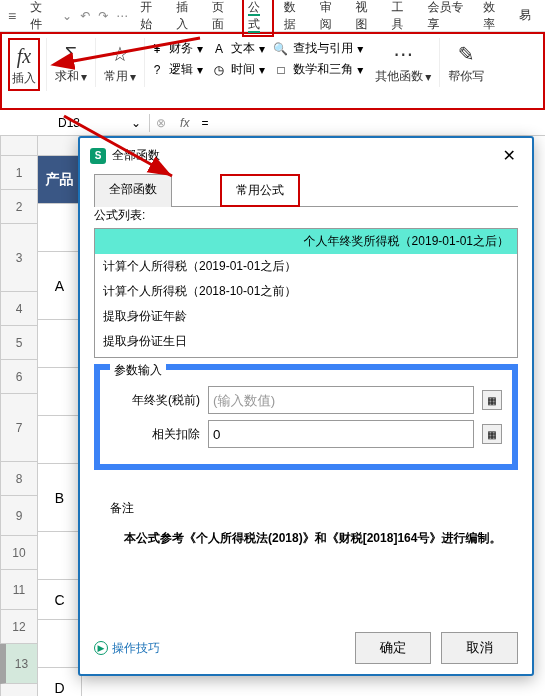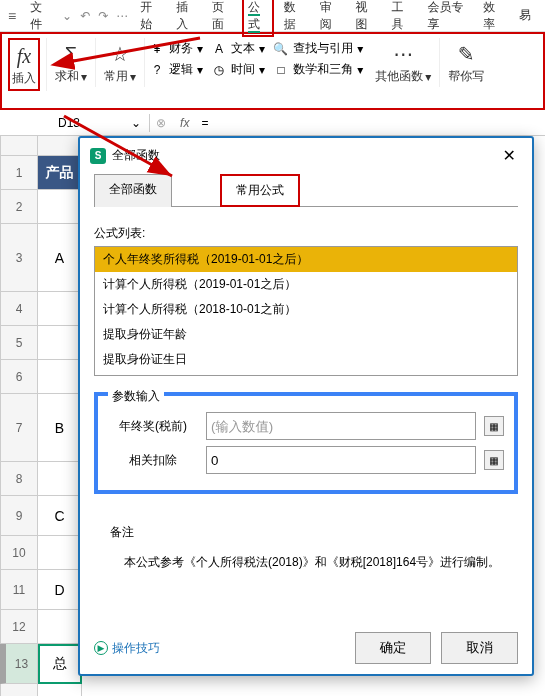--- a/index.html
+++ b/index.html
@@ -26,47 +26,47 @@
     .cell-ref { width: 100px; padding: 2px 8px; border-right: 1px solid #ccc; display: flex; align-items: center; justify-content: space-between; margin-left: 50px; }
     .fx-label { padding: 0 8px; color: #666; font-style: italic; }
     .fx-eq { padding: 0 4px; }
     .fb-icon { color: #aaa; margin: 0 6px; }
     
     .sheet { display: flex; }
     .row-headers { display: flex; flex-direction: column; width: 38px; }
     .row-h { height: 34px; border: 1px solid #ccc; border-top: none; display: flex; align-items: center; justify-content: center; background: #f5f5f5; color: #666; }
     .row-h.sel { background: #d4e8dc; border-left: 6px solid #a3a3a3; }
     .col-a { width: 44px; display: flex; flex-direction: column; }
-    .cell { height: 34px; border-right: 1px solid #ccc; border-bottom: 1px solid #ccc; display: flex; align-items: center; justify-content: center; font-size: 14px; }
+    .cell { height: 48px; border-right: 1px solid #ccc; border-bottom: 1px solid #ccc; display: flex; align-items: center; justify-content: center; font-size: 14px; }
     .cell.header { background: #3a5785; color: #fff; font-weight: bold; }
     .cell.tall { height: 68px; }
     .cell.sel { border: 2px solid #0a9b6e; }
     
     .dialog { position: absolute; left: 78px; top: 136px; width: 456px; height: 540px; background: #fff; border: 2px solid #1b72b8; border-radius: 3px; box-shadow: 0 4px 16px rgba(0,0,0,0.3); display: flex; flex-direction: column; }
     .dlg-title { display: flex; align-items: center; padding: 6px 10px; gap: 6px; }
     .dlg-logo { width: 16px; height: 16px; background: #0a9b6e; border-radius: 3px; color: #fff; display: flex; align-items: center; justify-content: center; font-size: 10px; font-weight: bold; }
     .dlg-close { margin-left: auto; font-size: 16px; cursor: pointer; padding: 2px 6px; }
     .dlg-tabs { display: flex; padding: 0 14px; gap: 48px; }
     .dlg-tab { padding: 6px 14px; border: 1px solid #999; border-bottom: none; background: #f0f0f0; cursor: pointer; position: relative; top: 1px; }
     .dlg-tab.active { background: #fff; border: 2px solid #c00; z-index: 2; }
-    .dlg-body { flex: 1; border-top: 1px solid #999; margin: 0 14px; padding: 18px 0; display: flex; flex-direction: column; }
+    .dlg-body { flex: 1; border-top: 1px solid #999; margin: 0 14px; padding: 0 0; display: flex; flex-direction: column; }
     .list-label { margin-bottom: 4px; }
     .func-list { border: 1px solid #999; height: 130px; overflow-y: scroll; }
     .func-item { padding: 4px 8px; cursor: pointer; }
-    .func-item.sel { background: #eab308; }
-    .param-box { border: 4px solid #3b82f6; margin-top: 16px; padding: 10px; position: relative; }
+    .func-item.sel { background: #5eead4; text-align: right; }
+    .param-box { border: 6px solid #3b82f6; margin-top: 6px; padding: 10px; position: relative; }
     .param-legend { position: absolute; top: -8px; left: 10px; background: #fff; padding: 0 4px; }
     .param-row { display: flex; align-items: center; margin: 6px 0; gap: 8px; }
-    .param-lbl { width: 90px; text-align: center; }
+    .param-lbl { width: 90px; text-align: right; }
     .param-input { flex: 1; border: 1px solid #999; padding: 2px 4px; height: 28px; }
     .param-input::placeholder { color: #999; }
     .param-btn { width: 20px; height: 20px; border: 1px solid #999; background: #f0f0f0; cursor: pointer; font-size: 10px; }
     .remark { margin-top: 30px; padding: 0 16px; }
     .remark-title { margin-bottom: 12px; }
-    .remark-body { padding-left: 14px; line-height: 1.6; }
+    .remark-body { padding-left: 14px; line-height: 1.6; font-weight: bold; }
     .dlg-footer { display: flex; align-items: center; padding: 10px 14px; gap: 10px; }
     .tips { color: #1b72b8; cursor: pointer; display: flex; align-items: center; gap: 4px; }
     .tips-icon { width: 14px; height: 14px; border: 1.5px solid #0a9b6e; border-radius: 50%; display: flex; align-items: center; justify-content: center; color: #0a9b6e; font-size: 9px; }
     .spacer { flex: 1; }
     .dlg-btn { padding: 6px 24px; border: 1px solid #999; background: #f0f0f0; cursor: pointer; }
     
     .arrow { position: absolute; pointer-events: none; }
     .arrow svg { overflow: visible; }
   </style>
 </head>

